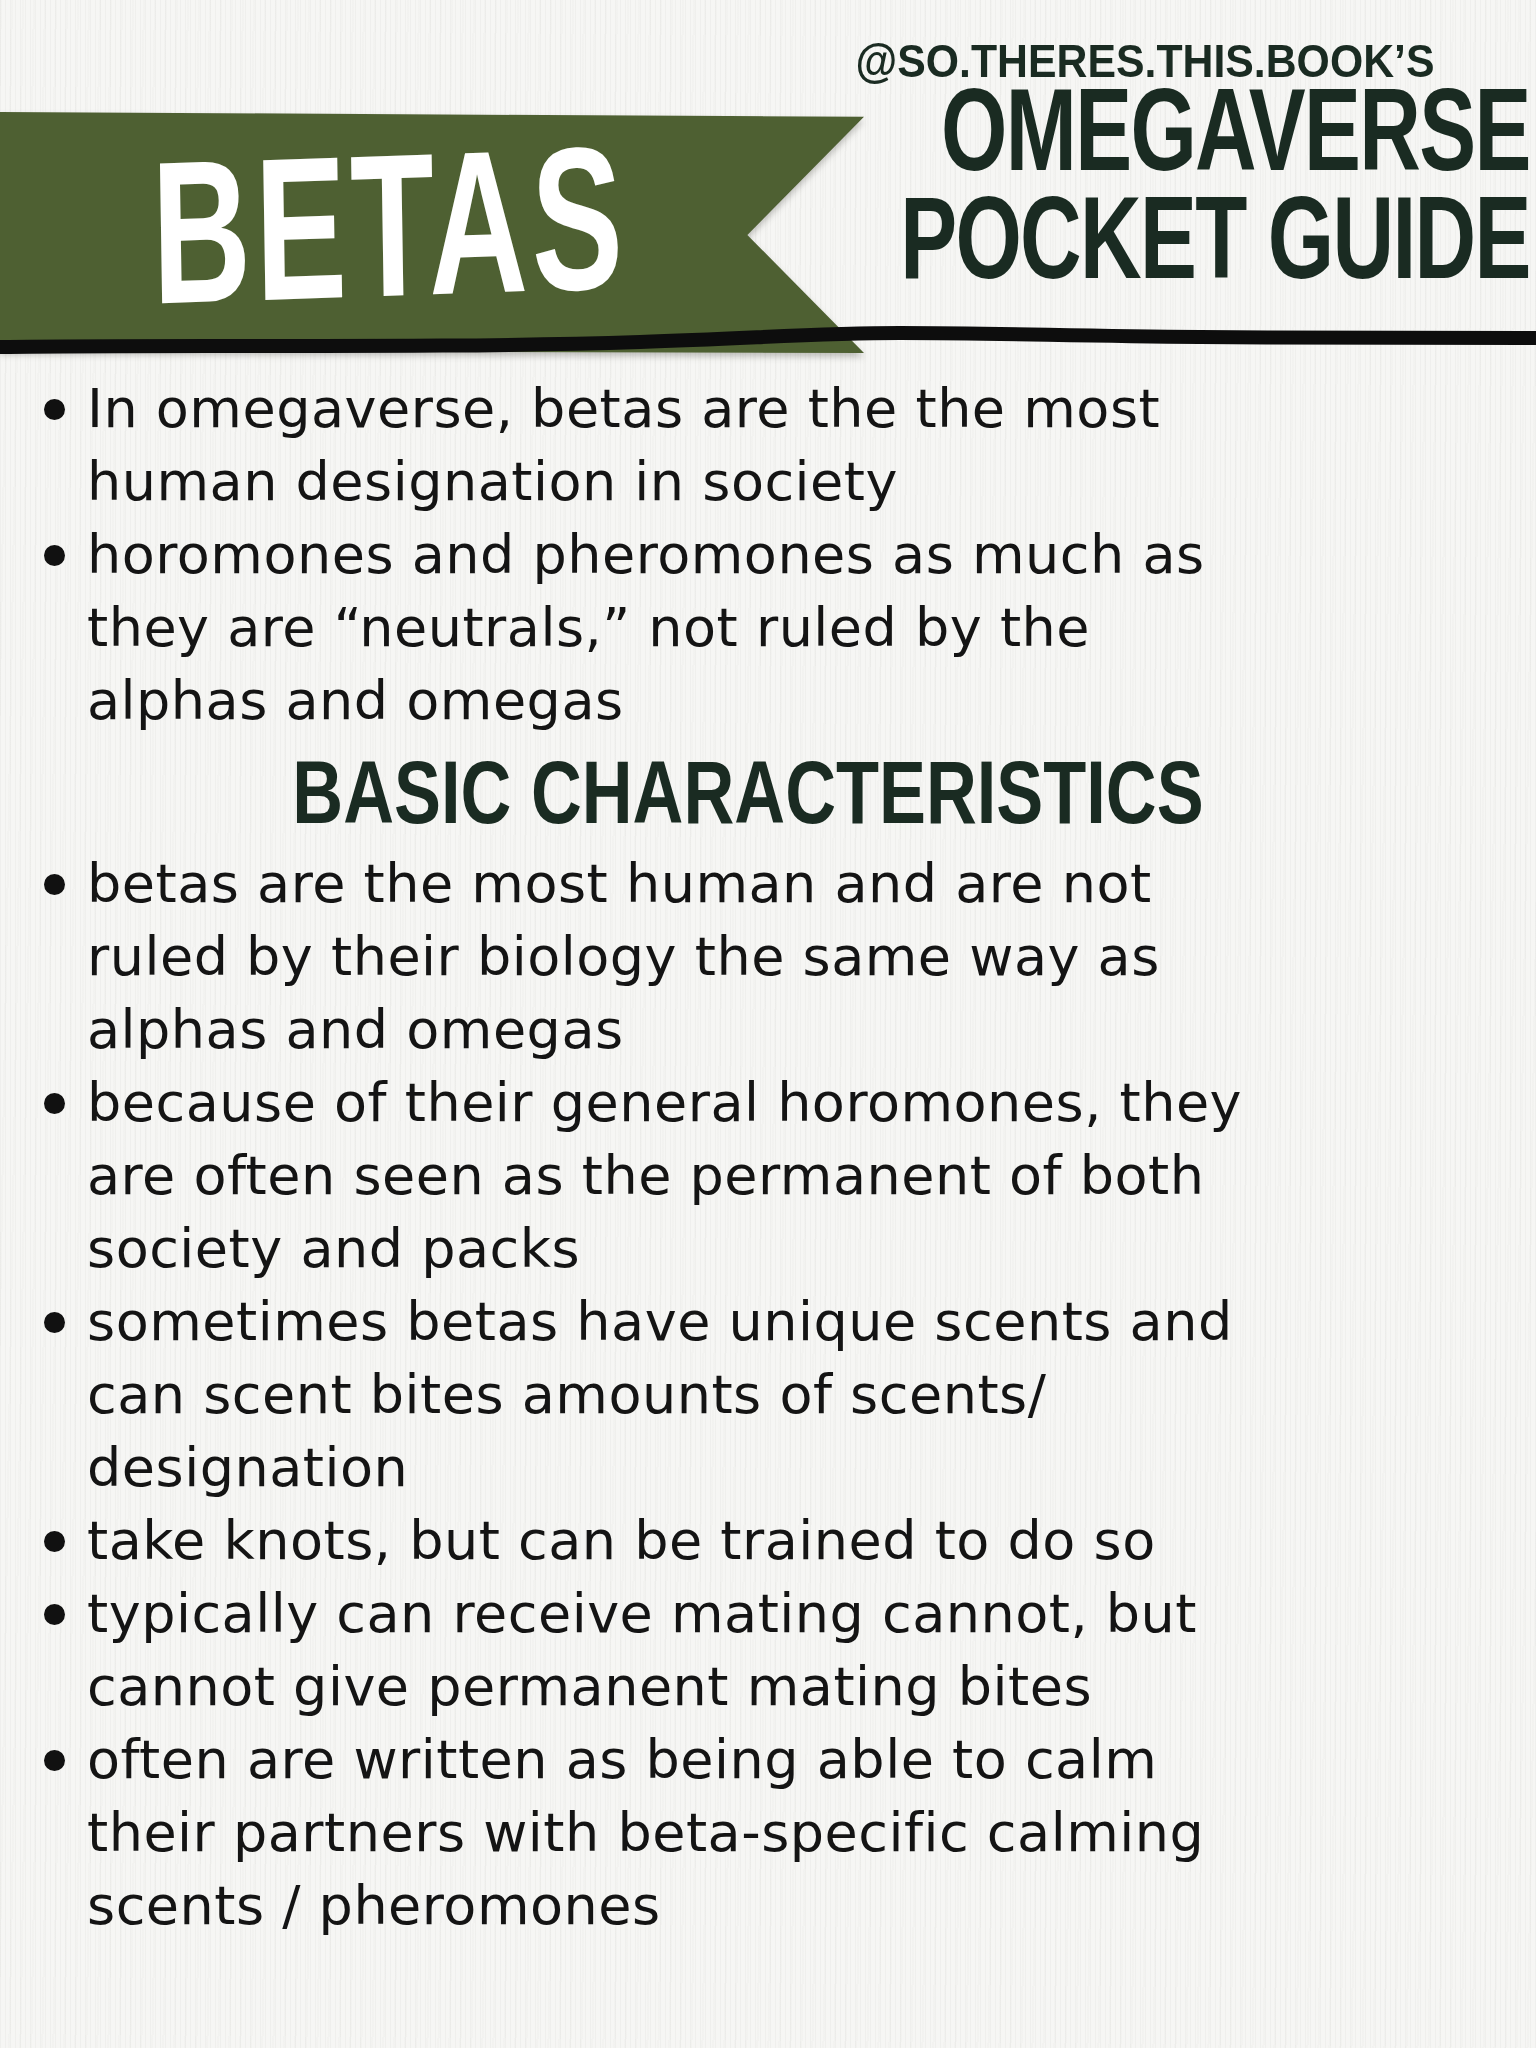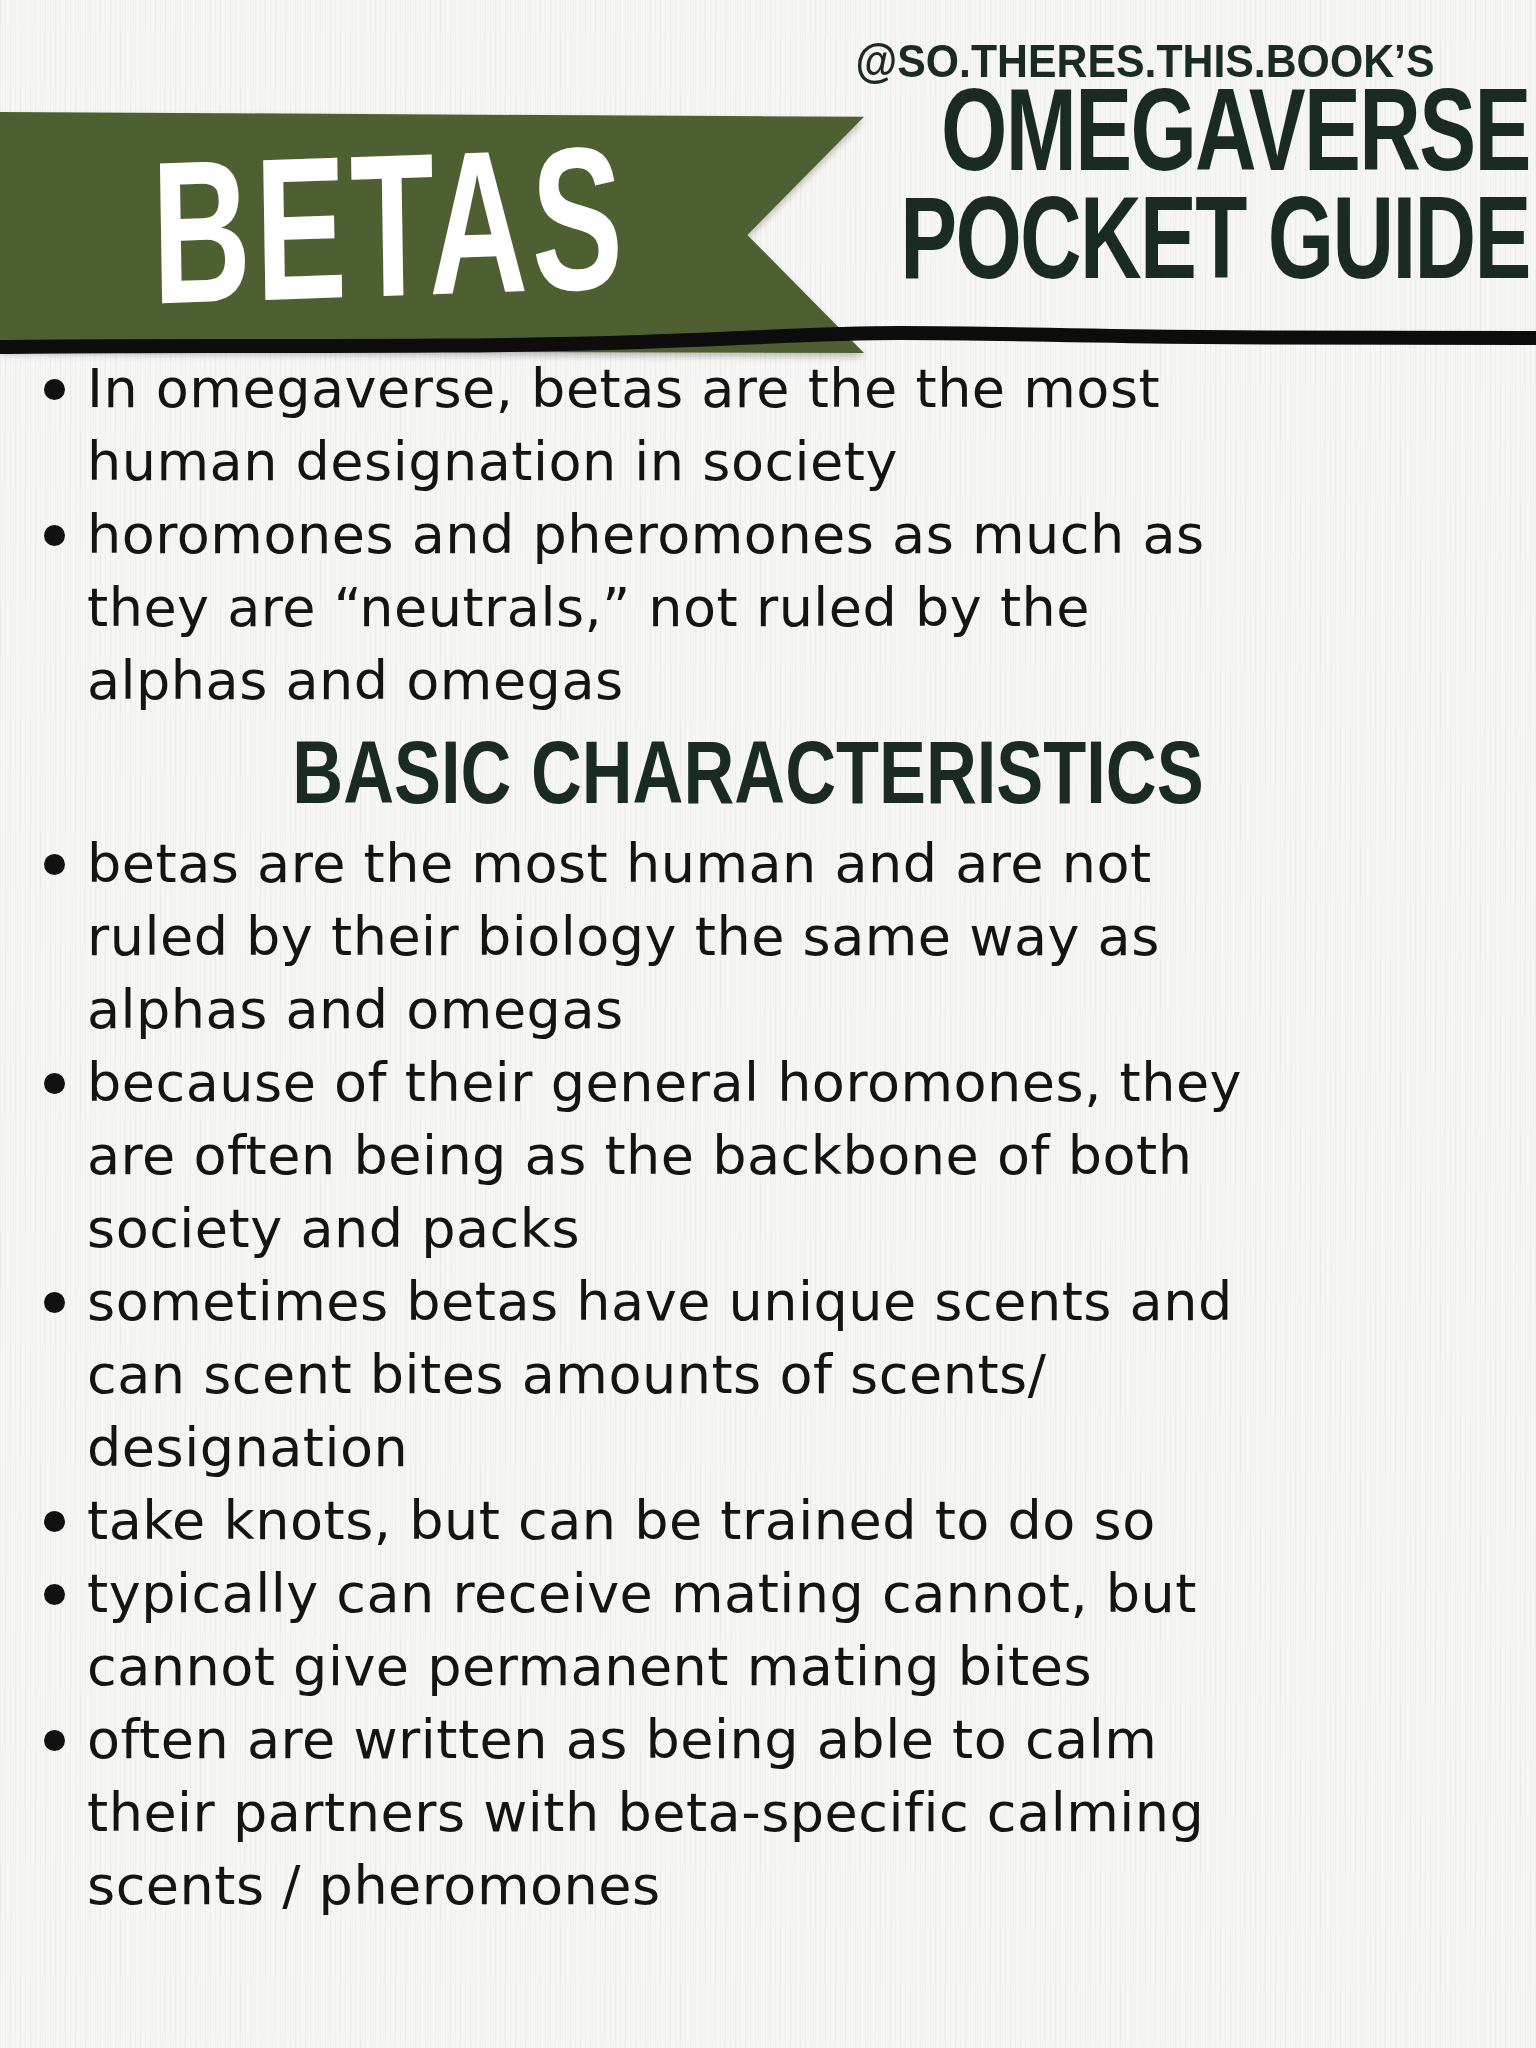--- a/index.html
+++ b/index.html
@@ -57,21 +57,21 @@
   }
   .brand-line{
     display:block; font-size:104px; line-height:96px;
     letter-spacing:-2px; white-space:nowrap;
   }
 
   
   .divider{ position:absolute; top:300px; left:0; width:1536px; height:90px; }
 
   
-  .content{ position:absolute; top:352px; left:34px; width:1428px; }
+  .content{ position:absolute; top:372px; left:34px; width:1428px; }
   .bullet-list{ list-style:none; margin:0; padding:0; }
   .bullet-item{ display:flex; align-items:flex-start; }
   .dot{
     flex:0 0 auto; width:21px; height:21px; border-radius:50%;
     background:var(--dot); margin:27px 22px 0 10px;
   }
   .bullet-text{ display:block; }
   .text-line{
     display:block; font-size:54px; line-height:73px;
     color:var(--body); letter-spacing:0.5px; white-space:nowrap;
@@ -128,21 +128,21 @@
         <span class="bullet-text">
           <span class="text-line">betas are the most human and are not</span>
           <span class="text-line">ruled by their biology the same way as</span>
           <span class="text-line">alphas and omegas</span>
         </span>
       </li>
       <li class="bullet-item">
         <span class="dot"></span>
         <span class="bullet-text">
           <span class="text-line">because of their general horomones, they</span>
-          <span class="text-line">are often being as the backbone of both</span>
+          <span class="text-line">are often seen as the permanent of both</span>
           <span class="text-line">society and packs</span>
         </span>
       </li>
       <li class="bullet-item">
         <span class="dot"></span>
         <span class="bullet-text">
           <span class="text-line">sometimes betas have unique scents and</span>
           <span class="text-line">can scent bites amounts of scents/</span>
           <span class="text-line">designation</span>
         </span>

